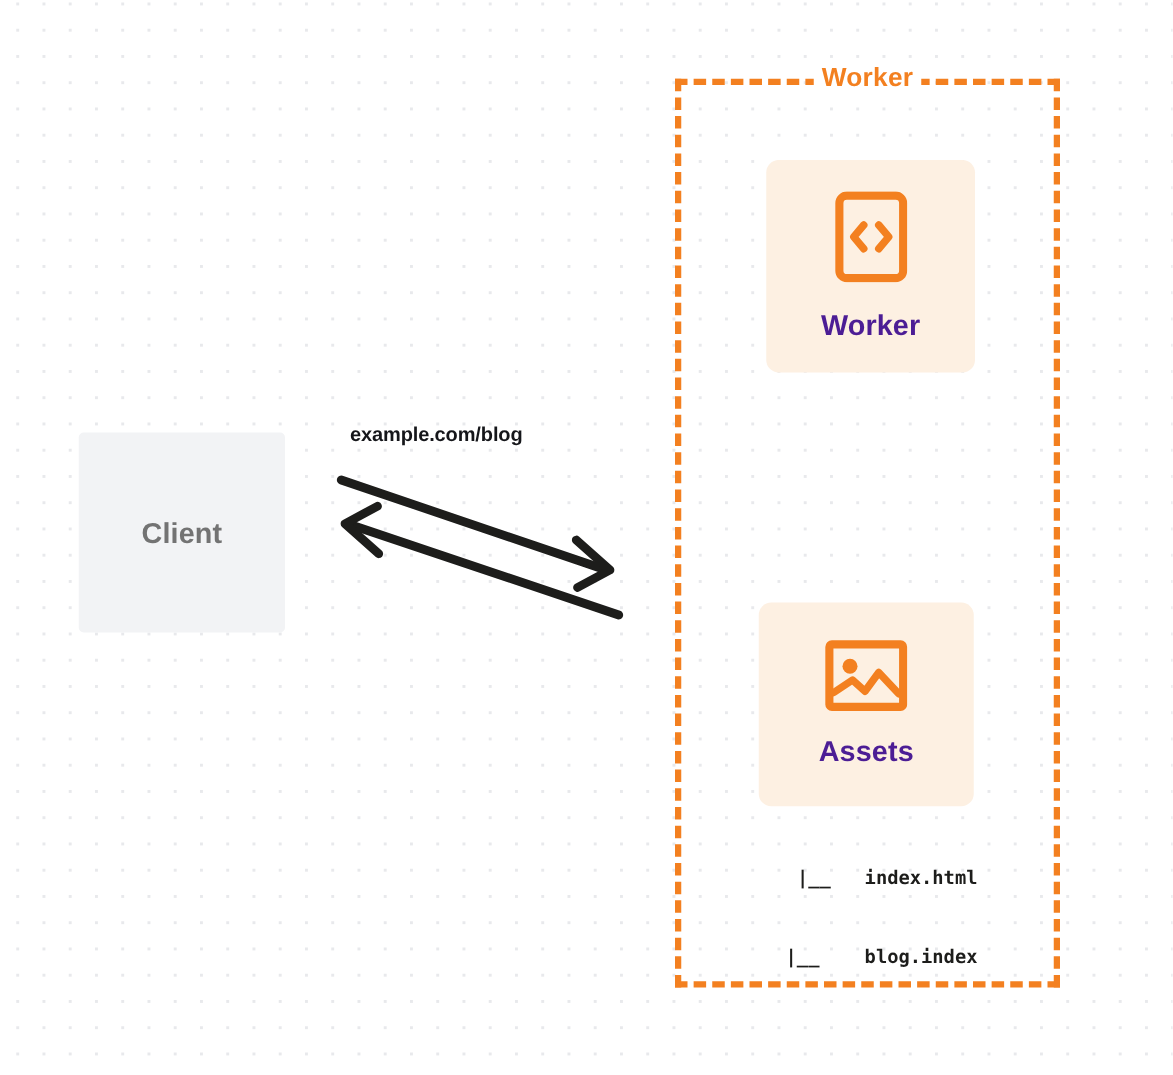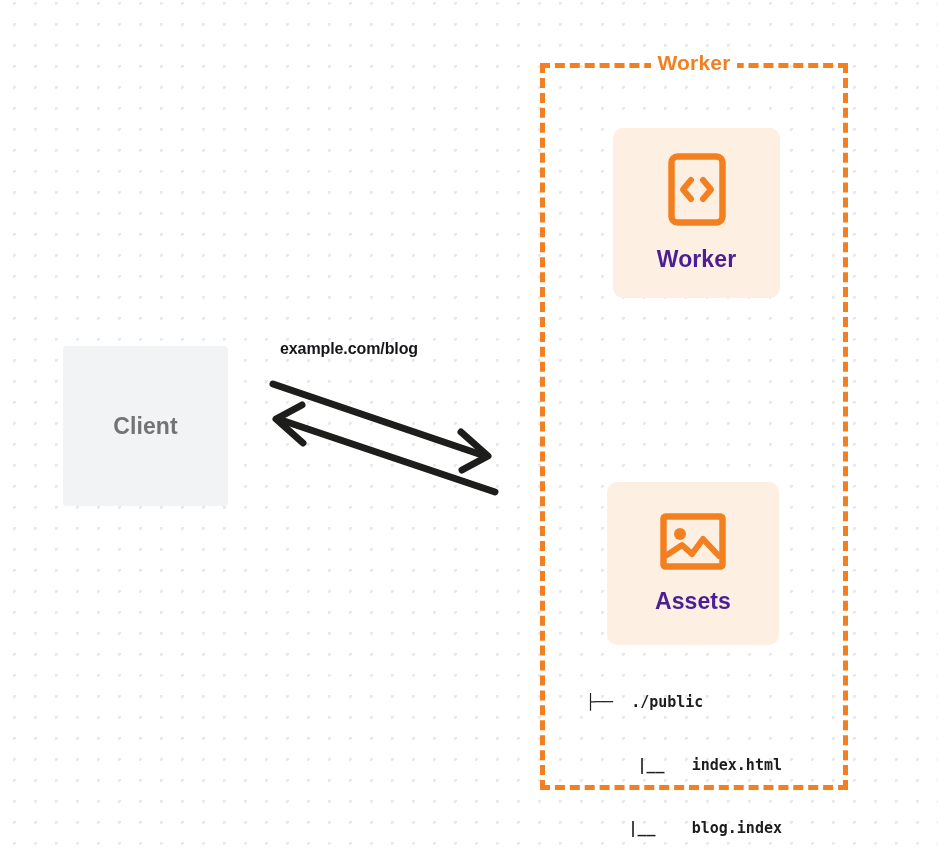--- a/index.html
+++ b/index.html
@@ -172,21 +172,20 @@
       <svg width="66" height="57" viewBox="0 0 66 57" xmlns="http://www.w3.org/2000/svg">
         <rect x="3.5" y="3.5" width="59" height="50" rx="2" ry="2" fill="none" stroke="#f38020" stroke-width="6.5"></rect>
         <circle cx="20" cy="21" r="6" fill="#f38020"></circle>
         <polyline points="7,42 22,32 32,41 43,26 59,43" fill="none" stroke="#f38020" stroke-width="6" stroke-linecap="round" stroke-linejoin="round"></polyline>
       </svg>
     </span>
     <span class="card-title">Assets</span>
   </div>
 
   <div class="file-tree">
-    <span class="tree-row tree-row-root">├──  ./public</span>
     <span class="tree-row">|__   index.html</span>
     <span class="tree-row">|__    blog.index</span>
     
   </div>
 
   <div class="client-box">
     <span class="client-title">Client</span>
   </div>
 
   <svg class="edge-layer" viewBox="0 0 938 860" xmlns="http://www.w3.org/2000/svg">

